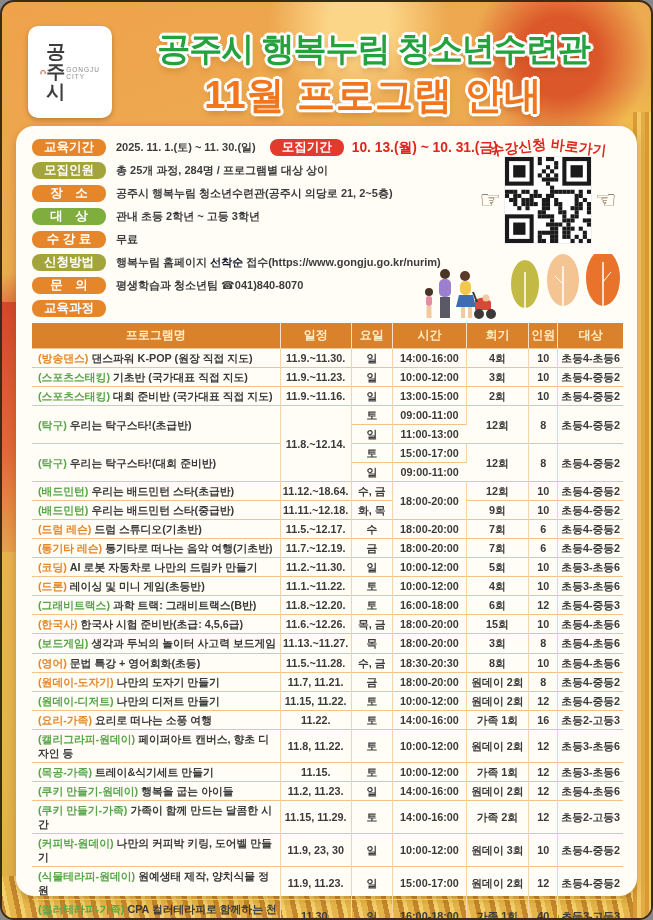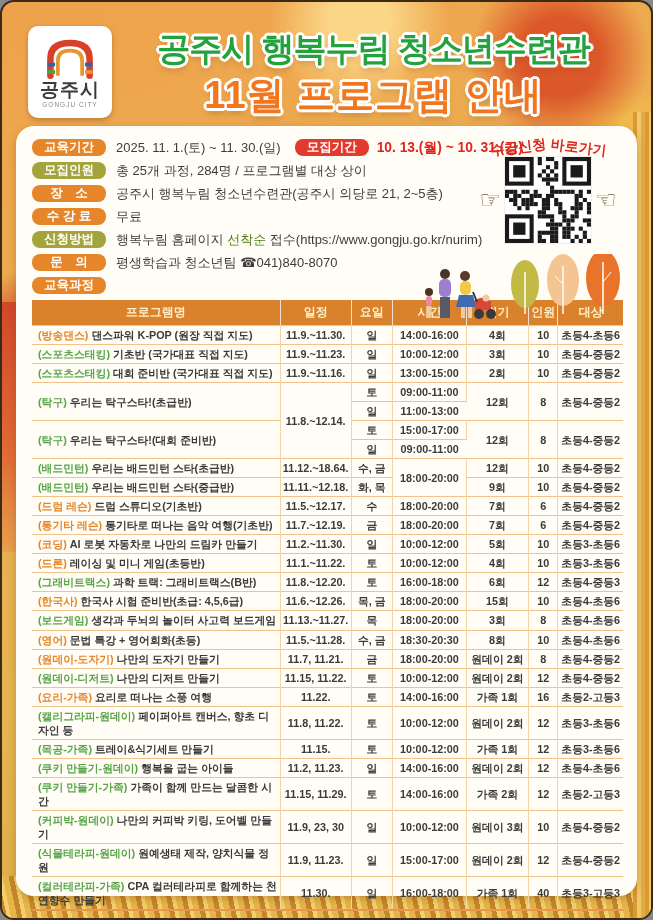--- a/index.html
+++ b/index.html
@@ -13,42 +13,42 @@
       linear-gradient(160deg,#efa24b 0%,#ecad52 30%,#e5b54f 62%,#d9a83e 100%);}
   .bg-wheat{position:absolute;left:0;right:0;bottom:0;height:42px;
     background:repeating-linear-gradient(78deg,rgba(193,128,40,.85) 0 5px,rgba(244,210,110,.95) 5px 9px,rgba(230,182,74,.9) 9px 15px);}
   .bg-band-right{position:absolute;right:0;top:110px;bottom:0;width:18px;
     background:repeating-linear-gradient(90deg,#d99a33 0 4px,#f0c866 4px 8px,#e2ab44 8px 12px);}
   .bg-leaf-left{position:absolute;left:0;top:300px;width:14px;height:250px;
     background:linear-gradient(180deg,#d2482a,#e06a35 60%,#e8a04c);}
 
   
   .logo-box{position:absolute;left:26px;top:24px;width:84px;height:92px;background:#fff;border-radius:10px;
-    box-shadow:0 2px 5px rgba(90,50,10,.35);display:flex;flex-direction:column;align-items:center;justify-content:center;padding:4px 12px;box-sizing:border-box;}
+    box-shadow:0 2px 5px rgba(90,50,10,.35);display:flex;align-items:center;justify-content:center;padding:4px 12px;box-sizing:border-box;}
   .logo-ko{font-size:19px;font-weight:bold;color:#3c3c3c;letter-spacing:1px;line-height:1.05;}
   .logo-en{font-size:6.5px;color:#8a8a8a;letter-spacing:1px;margin-top:1px;}
   .title-wrap{position:absolute;left:112px;right:18px;top:26px;text-align:center;}
   .title-line1{font-size:33px;font-weight:900;color:#23a23e;letter-spacing:-1px;line-height:1.25;
     text-shadow:-2px -2px 0 #fff,2px -2px 0 #fff,-2px 2px 0 #fff,2px 2px 0 #fff,0 -3px 0 #fff,0 3px 0 #fff,-3px 0 0 #fff,3px 0 0 #fff,0 5px 6px rgba(120,60,0,.35);}
   .title-line2{font-size:38px;font-weight:700;color:#f2761e;letter-spacing:1px;line-height:1.2;margin-top:4px;
     text-shadow:-2px -2px 0 #fff,2px -2px 0 #fff,-2px 2px 0 #fff,2px 2px 0 #fff,0 -3px 0 #fff,0 3px 0 #fff,-3px 0 0 #fff,3px 0 0 #fff,0 5px 6px rgba(120,60,0,.35);}
 
   
   .panel{position:absolute;left:14px;right:14px;top:124px;height:770px;background:#fffdf6;border-radius:18px;
     box-shadow:0 3px 8px rgba(120,60,10,.3);padding:12px 14px 10px 16px;box-sizing:border-box;}
 
   
   .info-row{display:flex;align-items:center;margin-bottom:4px;height:19px;white-space:nowrap;}
   .pill{display:inline-flex;align-items:center;justify-content:center;min-width:74px;padding:1px 8px;height:17px;
     border-radius:8px;color:#fff;font-weight:bold;font-size:12.5px;margin-right:10px;box-sizing:border-box;}
   .pill.orange{background:#e5862b}.pill.olive{background:#a3a53c}.pill.green{background:#7fae3f}
   .pill.red{background:#e23b2e;margin:0 8px 0 14px;}
-  .info-text{font-size:13px;font-weight:normal;color:#3c3c3c;}
+  .info-text{font-size:11px;font-weight:bold;color:#3c3c3c;}
   .red-text{color:#e0261c;font-weight:bold;font-size:13.8px;}
-  .em-red{color:#4d7c0f;}
+  .em-red{color:#0f172a;}
 
   
   .qr-block{position:absolute;top:10px;right:10px;width:158px;text-align:center;}
   .qr-caption{font-size:14px;font-weight:900;color:#e0261c;display:flex;justify-content:center;gap:5px;margin-bottom:2px;}
   .qr-caption .w1{display:inline-block;transform:rotate(-7deg) translateY(3px);}
   .qr-caption .w2{display:inline-block;transform:rotate(7deg) translateY(3px);}
   .qr-row{display:flex;align-items:center;justify-content:center;gap:3px;}
   .hand{font-size:24px;color:#6b5a3a;line-height:1;}
   .qr-svg{background:#fff;border:1px solid #eee;}
 
@@ -101,20 +101,24 @@
       <span class="pill red">모집기간</span>
       <span class="red-text">10. 13.(월) ~ 10. 31.(금)</span>
     </div>
     <div class="info-row">
       <span class="pill olive">모집인원</span>
       <span class="info-text">총 25개 과정, 284명 / 프로그램별 대상 상이</span>
     </div>
     <div class="info-row">
       <span class="pill orange">장　소</span>
       <span class="info-text">공주시 행복누림 청소년수련관(공주시 의당로 21, 2~5층)</span>
+    </div>
+    <div class="info-row">
+      <span class="pill green">대　상</span>
+      <span class="info-text">관내 초등 2학년 ~ 고등 3학년</span>
     </div>
     <div class="info-row">
       <span class="pill orange">수 강 료</span>
       <span class="info-text">무료</span>
     </div>
     <div class="info-row">
       <span class="pill olive">신청방법</span>
       <span class="info-text"><span>행복누림 홈페이지 </span><span class="em-red">선착순</span><span> 접수(https://www.gongju.go.kr/nurim)</span></span>
     </div>
     <div class="info-row">

